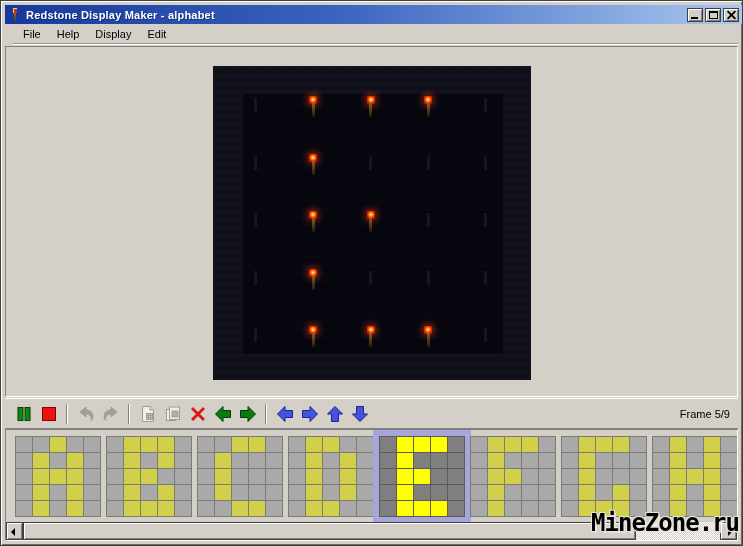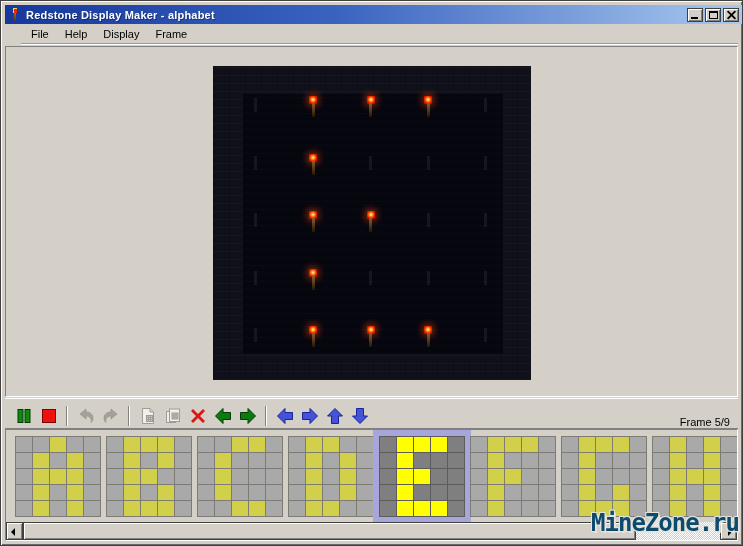--- a/index.html
+++ b/index.html
@@ -27,21 +27,21 @@
     box-shadow:inset 1px 1px 0 #fff, inset -1px -1px 0 #808080;
     position:relative;cursor:default;
   }
   .glyph-min{position:absolute;left:3px;bottom:2px;width:7px;height:2px;background:#000;}
   .glyph-max{position:absolute;left:3px;top:2px;width:9px;height:8px;border:1px solid #000;border-top:2px solid #000;}
   .glyph-close-a,.glyph-close-b{position:absolute;left:2px;top:5px;width:11px;height:2px;background:#000;}
   .glyph-close-a{transform:rotate(45deg);}
   .glyph-close-b{transform:rotate(-45deg);}
   
   .menubar{
-    position:absolute;left:20px;right:4px;top:23px;height:20px;
+    position:absolute;left:12px;right:4px;top:23px;height:20px;
     display:flex;align-items:center;background:#d4d0c8;
     border-bottom:1px solid #9a9a92;box-shadow:0 1px 0 #fff;
     padding-left:2px;
   }
   .menu-item{padding:2px 8px;cursor:default;}
   
   .mainpanel{
     position:absolute;left:4px;right:4px;top:45px;height:351px;
     background:#d4d0c8;
     border:1px solid;border-color:#808080 #ffffff #ffffff #808080;
@@ -64,21 +64,21 @@
     background:radial-gradient(circle at 50% 45%, #fffbe0 0%, #ffd24a 16%, #ff6a10 38%, #e01800 64%, #7a0c00 100%);
     box-shadow:0 0 6px 2px rgba(255,70,0,.45);
   }
   .torch .stick{position:absolute;left:3.5px;top:7px;width:3px;height:14px;background:linear-gradient(#8a5f2e,#241506);}
   .torch.unlit .stick{background:#262230;opacity:.55;top:2px;}
   
   .toolbar{
     position:absolute;left:4px;right:4px;top:397px;height:31px;background:#d4d0c8;
     border-top:1px solid #fff;border-bottom:1px solid #808080;
     box-shadow:0 1px 0 #fff;
-    display:flex;align-items:flex-end;padding:0 8px 0 6px;gap:36px;
+    display:flex;align-items:center;padding:0 8px 0 6px;gap:36px;
   }
   .tb-btn{width:24px;height:24px;display:flex;align-items:center;justify-content:center;margin:0 0.5px;cursor:default;}
   .tb-btn svg{width:20px;height:20px;display:block;}
   .tb-btn.disabled{opacity:.95;}
   .tb-sep{width:2px;height:20px;margin:0 5px;border-left:1px solid #808080;border-right:1px solid #fff;}
   .frame-indicator{margin-left:auto;font-size:11px;}
   
   .framesarea{
     position:absolute;left:4px;right:4px;top:428px;height:112px;background:#d4d0c8;
     border:1px solid;border-color:#808080 #ffffff #ffffff #808080;
@@ -106,21 +106,21 @@
   .tri.l{left:4px;border-right-color:#000;border-left-width:0;}
   .tri.r{left:7px;border-left-color:#000;border-right-width:0;}
   .sthumb{
     position:absolute;left:17px;top:0;width:613px;height:18px;background:#d4d0c8;
     border:1px solid #404040;box-shadow:inset 1px 1px 0 #fff, inset -1px -1px 0 #808080;cursor:default;
   }
   
   .watermark{
     position:absolute;right:3px;bottom:8px;z-index:50;
     font-family:"DejaVu Sans Mono",monospace;font-weight:bold;font-size:24px;letter-spacing:-1px;
-    color:#0c4a6e;
+    color:#000000;
     text-shadow:-1px -1px 0 #e6e3dc,1px -1px 0 #e6e3dc,-1px 1px 0 #e6e3dc,1px 1px 0 #e6e3dc,2px 2px 0 #e6e3dc;
   }
 </style>
 </head>
 <body>
 
 <div id="win">
 
   <div class="titlebar">
     <div class="title-icon">
@@ -139,21 +139,21 @@
           <span class="glyph-close-a"></span>
           <span class="glyph-close-b"></span>
         </div>
     </div>
   </div>
 
   <div class="menubar">
       <div class="menu-item">File</div>
       <div class="menu-item">Help</div>
       <div class="menu-item">Display</div>
-      <div class="menu-item">Frame</div>
+      <div class="menu-item">Edit</div>
     </div>
 
   <div class="mainpanel">
     <div class="scene">
       <div class="innerwall"></div>
     <div class="torch unlit" style="left: 38px; top: 30px;">
           <span class="stick"></span>
         </div>
         <div class="torch lit" style="left: 95.5px; top: 30px;">
           <span class="head"></span>

